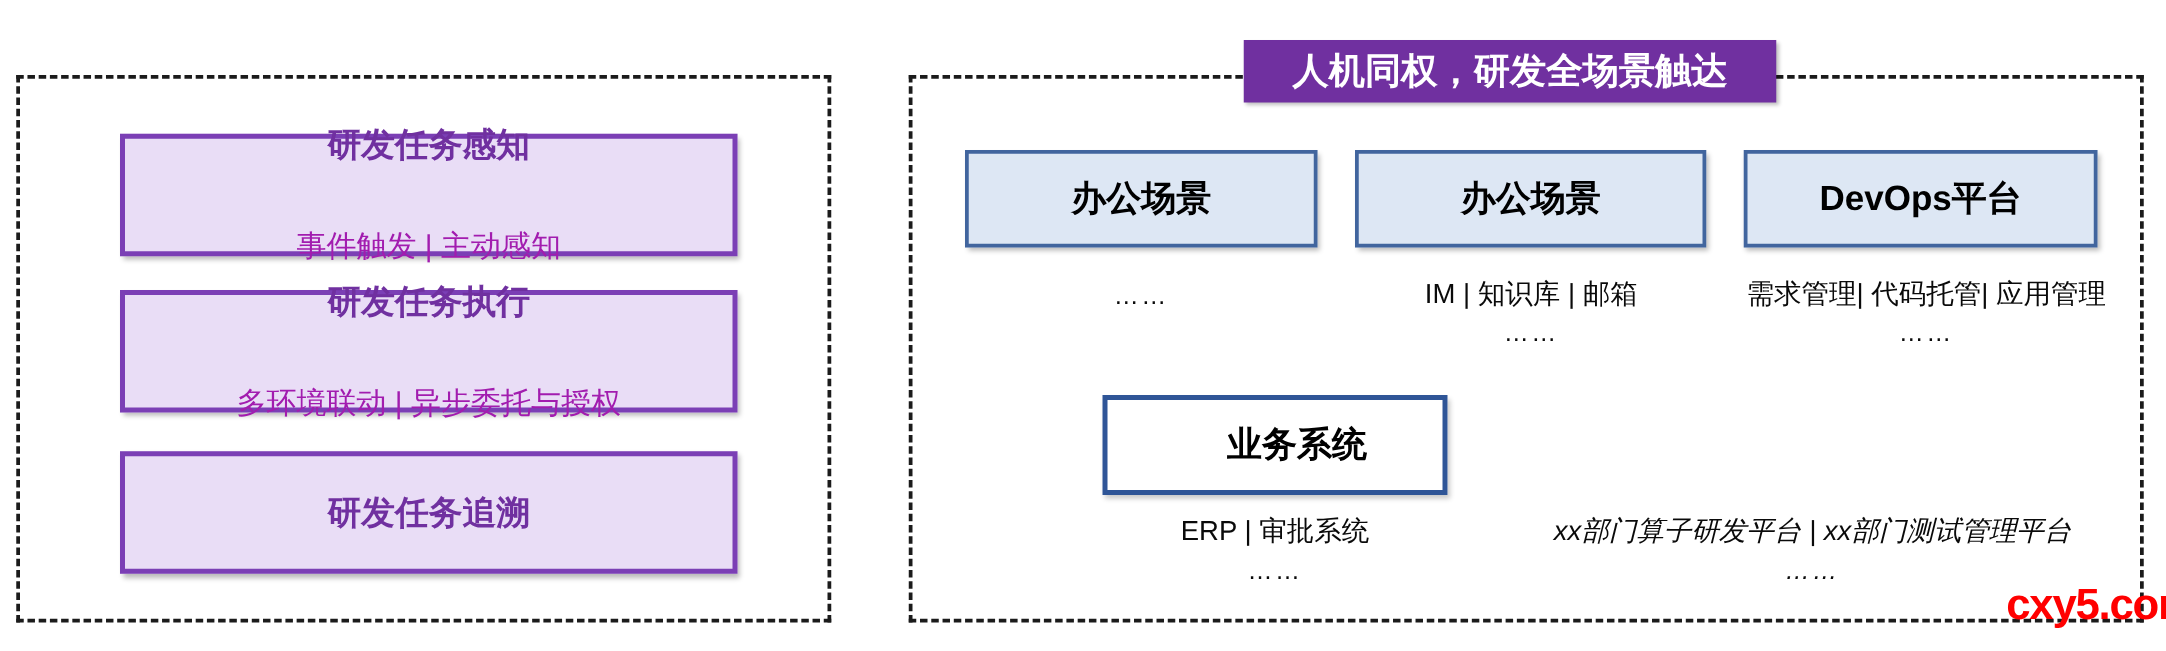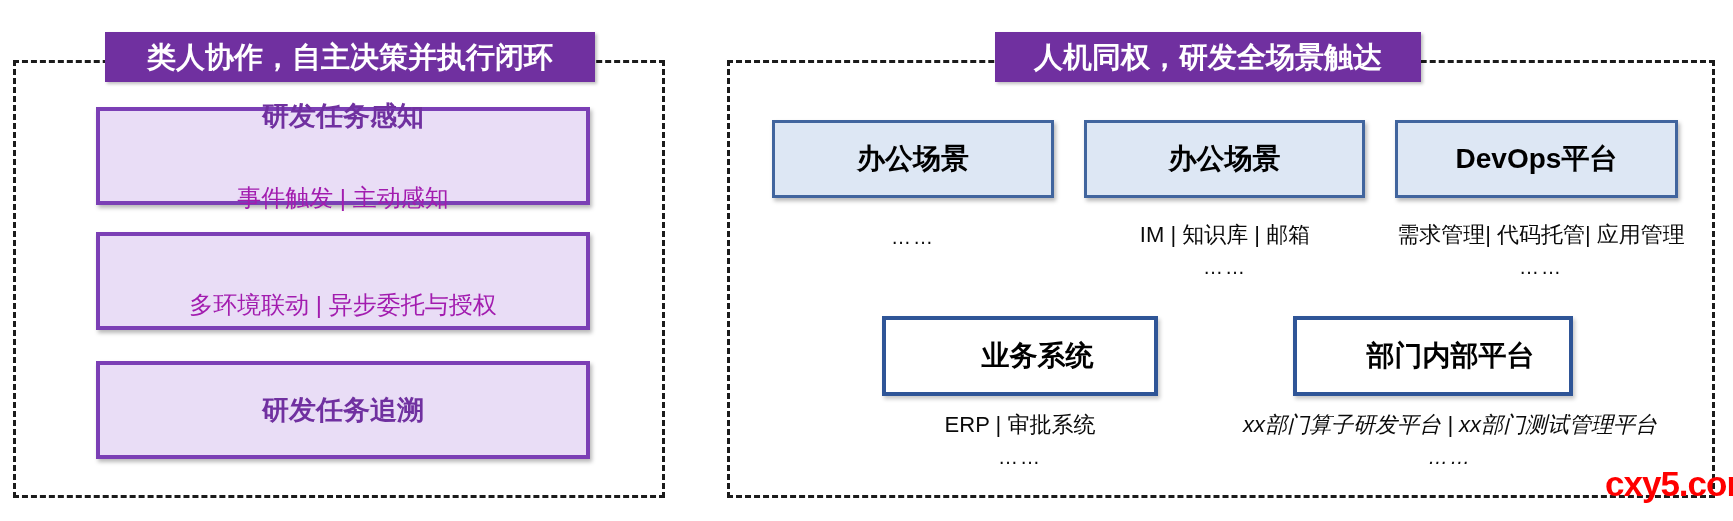--- a/index.html
+++ b/index.html
@@ -156,28 +156,28 @@
   }
 </style>
 </head>
 <body>
 
 <div class="canvas">
 
   <div class="panel-frame left"></div>
   <div class="panel-frame right"></div>
 
-  <div class="panel-header left">类人协作，自主决策并执行闭环</div>
   <div class="panel-header right">人机同权，研发全场景触达</div>
 
   <div class="purple-box b1">
     <div class="title">研发任务感知</div>
     <div class="subtitle">事件触发 | 主动感知</div>
   </div>
   <div class="purple-box b2">
+    <div class="title">研发任务执行</div>
     <div class="subtitle">多环境联动 | 异步委托与授权</div>
   </div>
   <div class="purple-box b3">
     <div class="title">研发任务追溯</div>
   </div>
 
   <div class="blue-box c1">办公场景</div>
   <div class="blue-box c2">办公场景</div>
   <div class="blue-box c3">DevOps平台</div>
 
@@ -187,21 +187,20 @@
   <div class="caption t2">
     <div class="items">IM | 知识库 | 邮箱</div>
     <div class="more">……</div>
   </div>
   <div class="caption t3">
     <div class="items">需求管理| 代码托管| 应用管理</div>
     <div class="more">……</div>
   </div>
 
   <div class="outline-box d1">业务系统</div>
-  <div class="outline-box d2">部门内部平台</div>
 
   <div class="caption u1">
     <div class="items">ERP | 审批系统</div>
     <div class="more">……</div>
   </div>
   <div class="caption u2">
     <div class="items">xx部门算子研发平台 | xx部门测试管理平台</div>
     <div class="more">……</div>
   </div>
 

